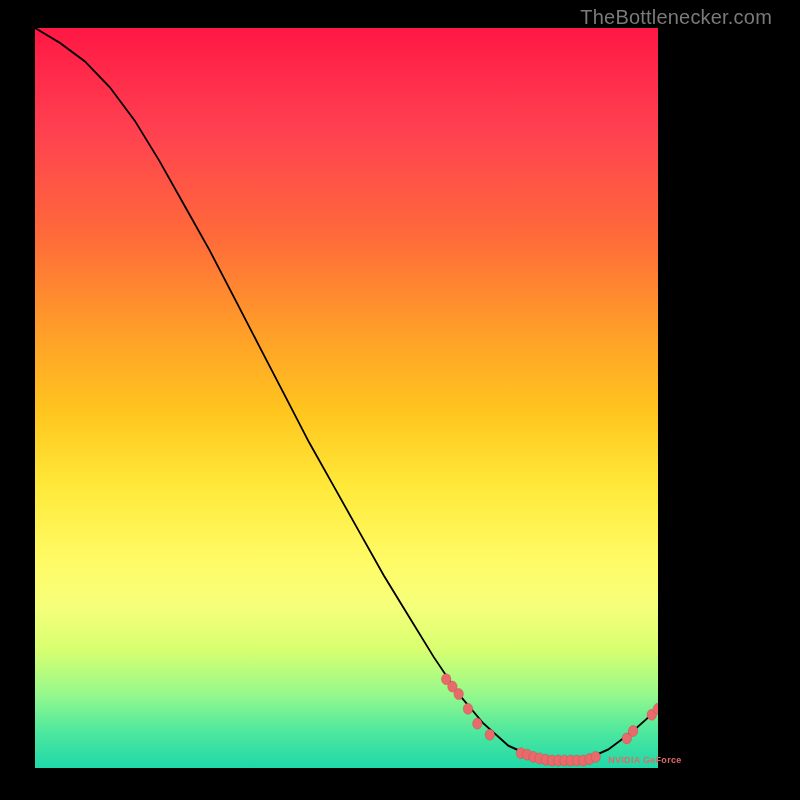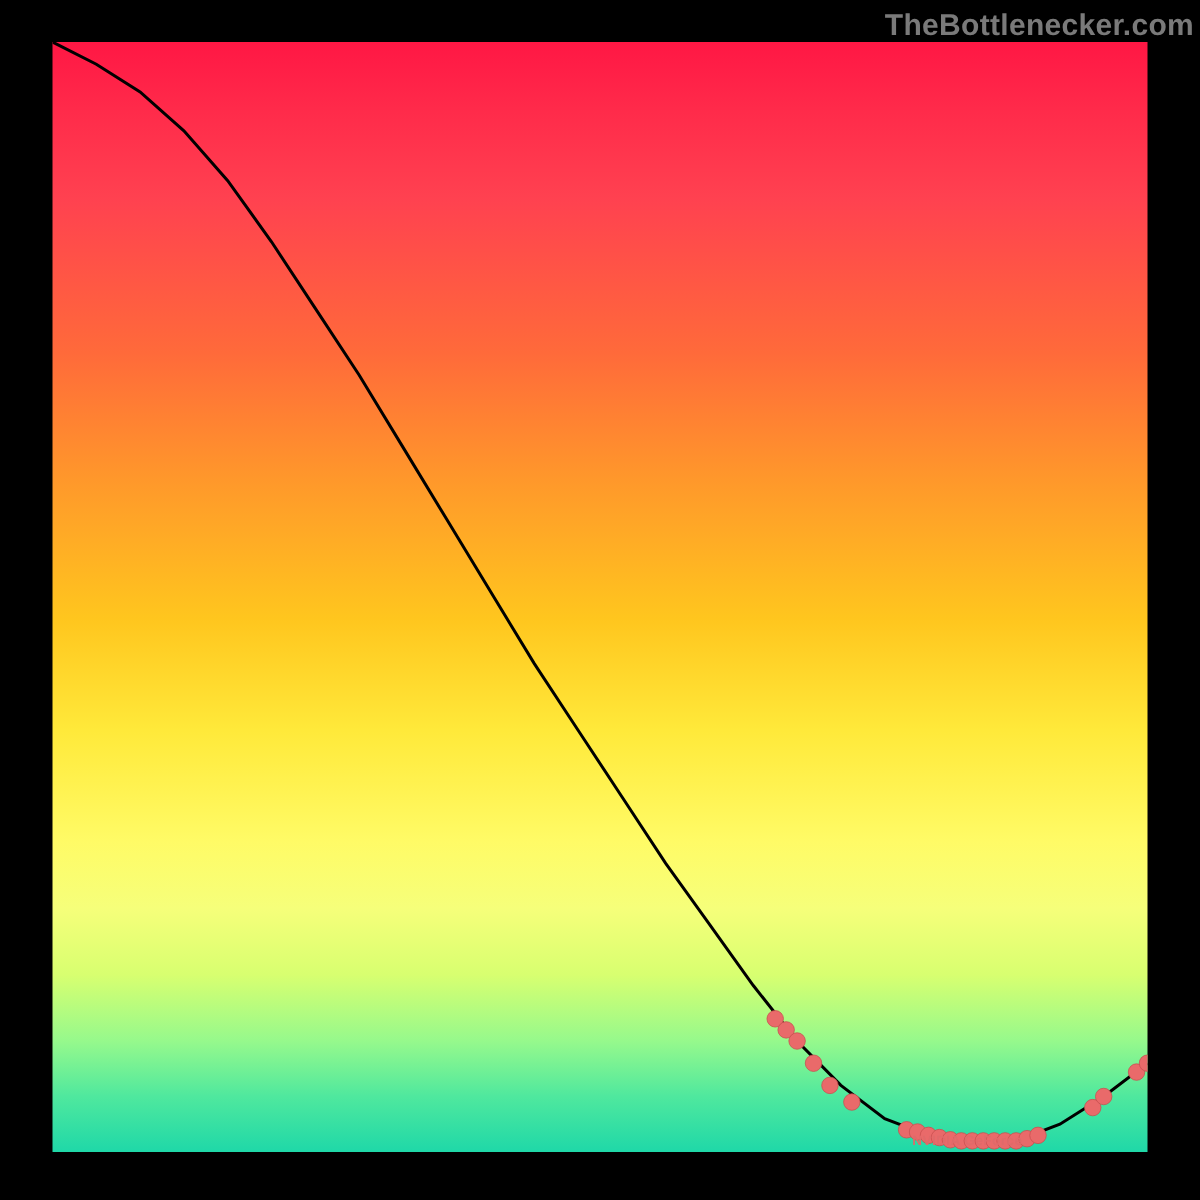--- a/index.html
+++ b/index.html
@@ -13,32 +13,32 @@
   }
   .container {
     position: relative;
     width: 800px;
     height: 800px;
     background: #000;
   }
   .watermark {
     position: absolute;
     top: 6px;
-    right: 4px;
+    right: 28px;
     color: #7a7a7a;
     font-size: 20px;
-    font-weight: 700;
+    font-weight: 400;
     z-index: 20;
     letter-spacing: 0.2px;
   }
   .plot-area {
     position: absolute;
     left: 35px;
     top: 28px;
-    width: 730px;
+    width: 623px;
     height: 740px;
   }
   .gradient-bg {
     position: absolute;
     left: 0;
     top: 0;
     width: 100%;
     height: 100%;
     background: linear-gradient(
       to bottom,

